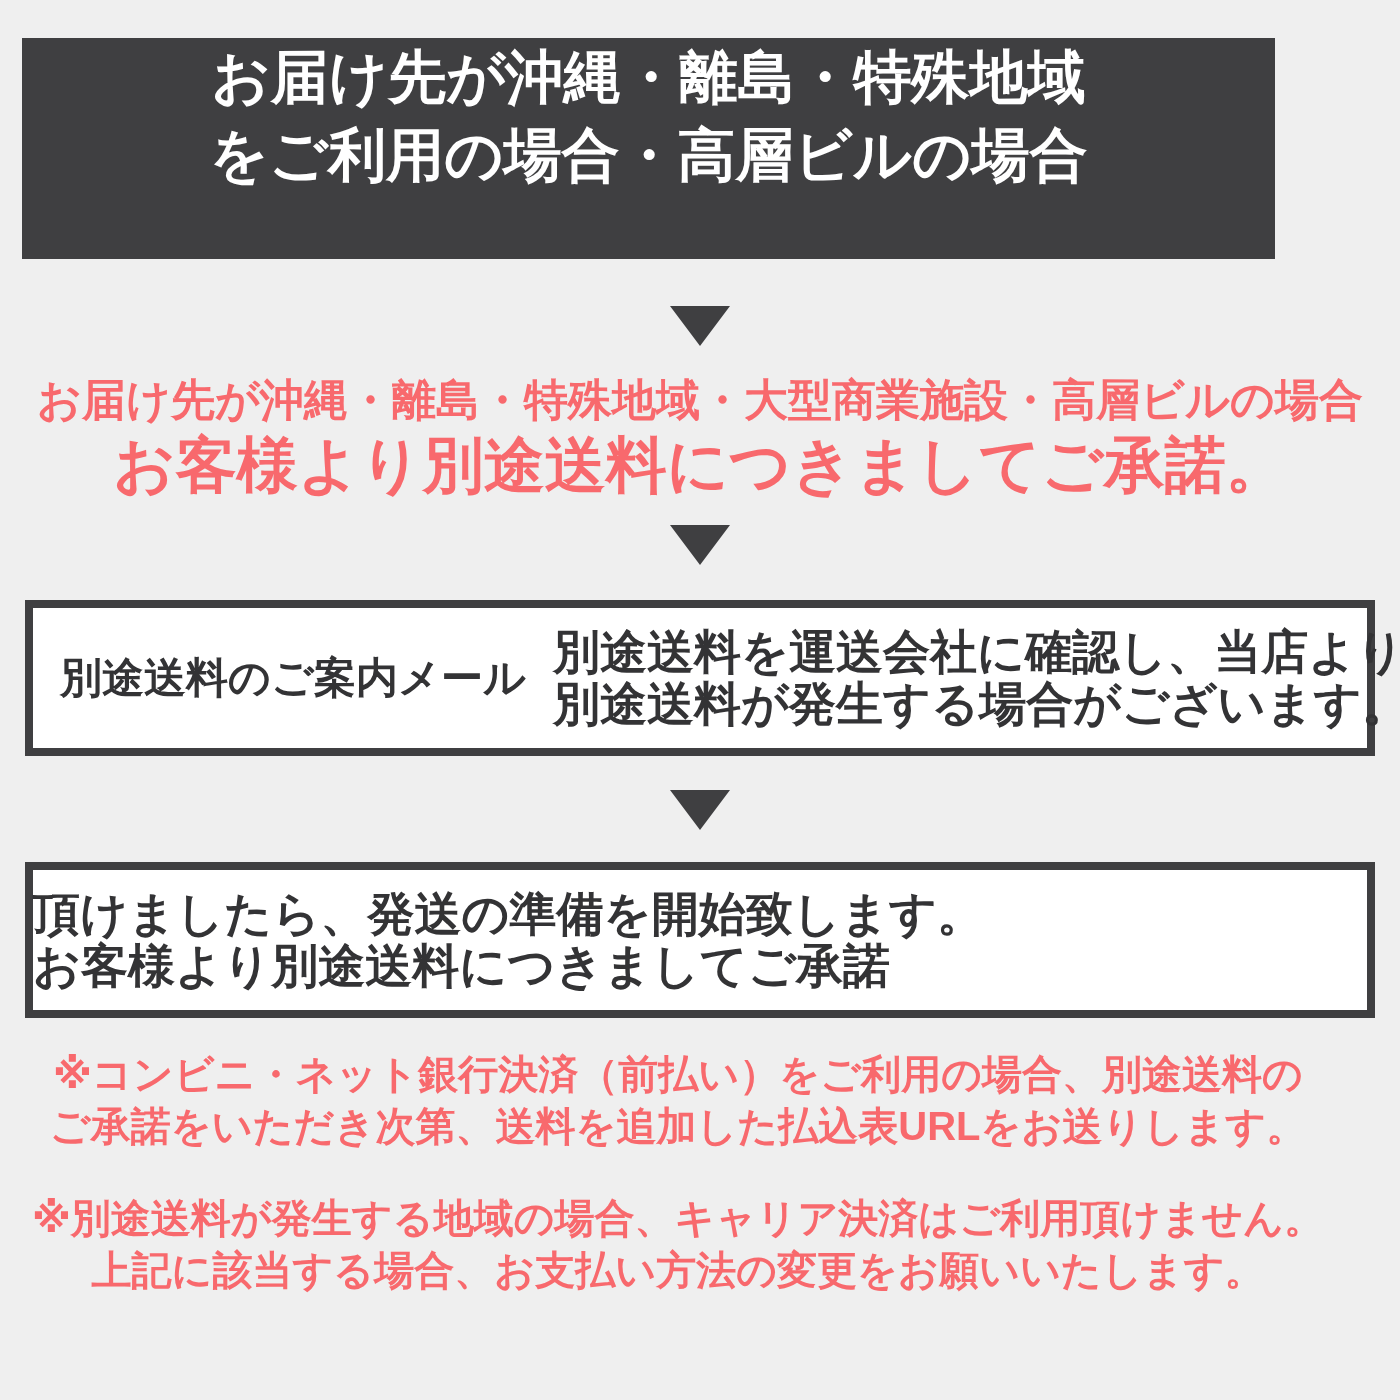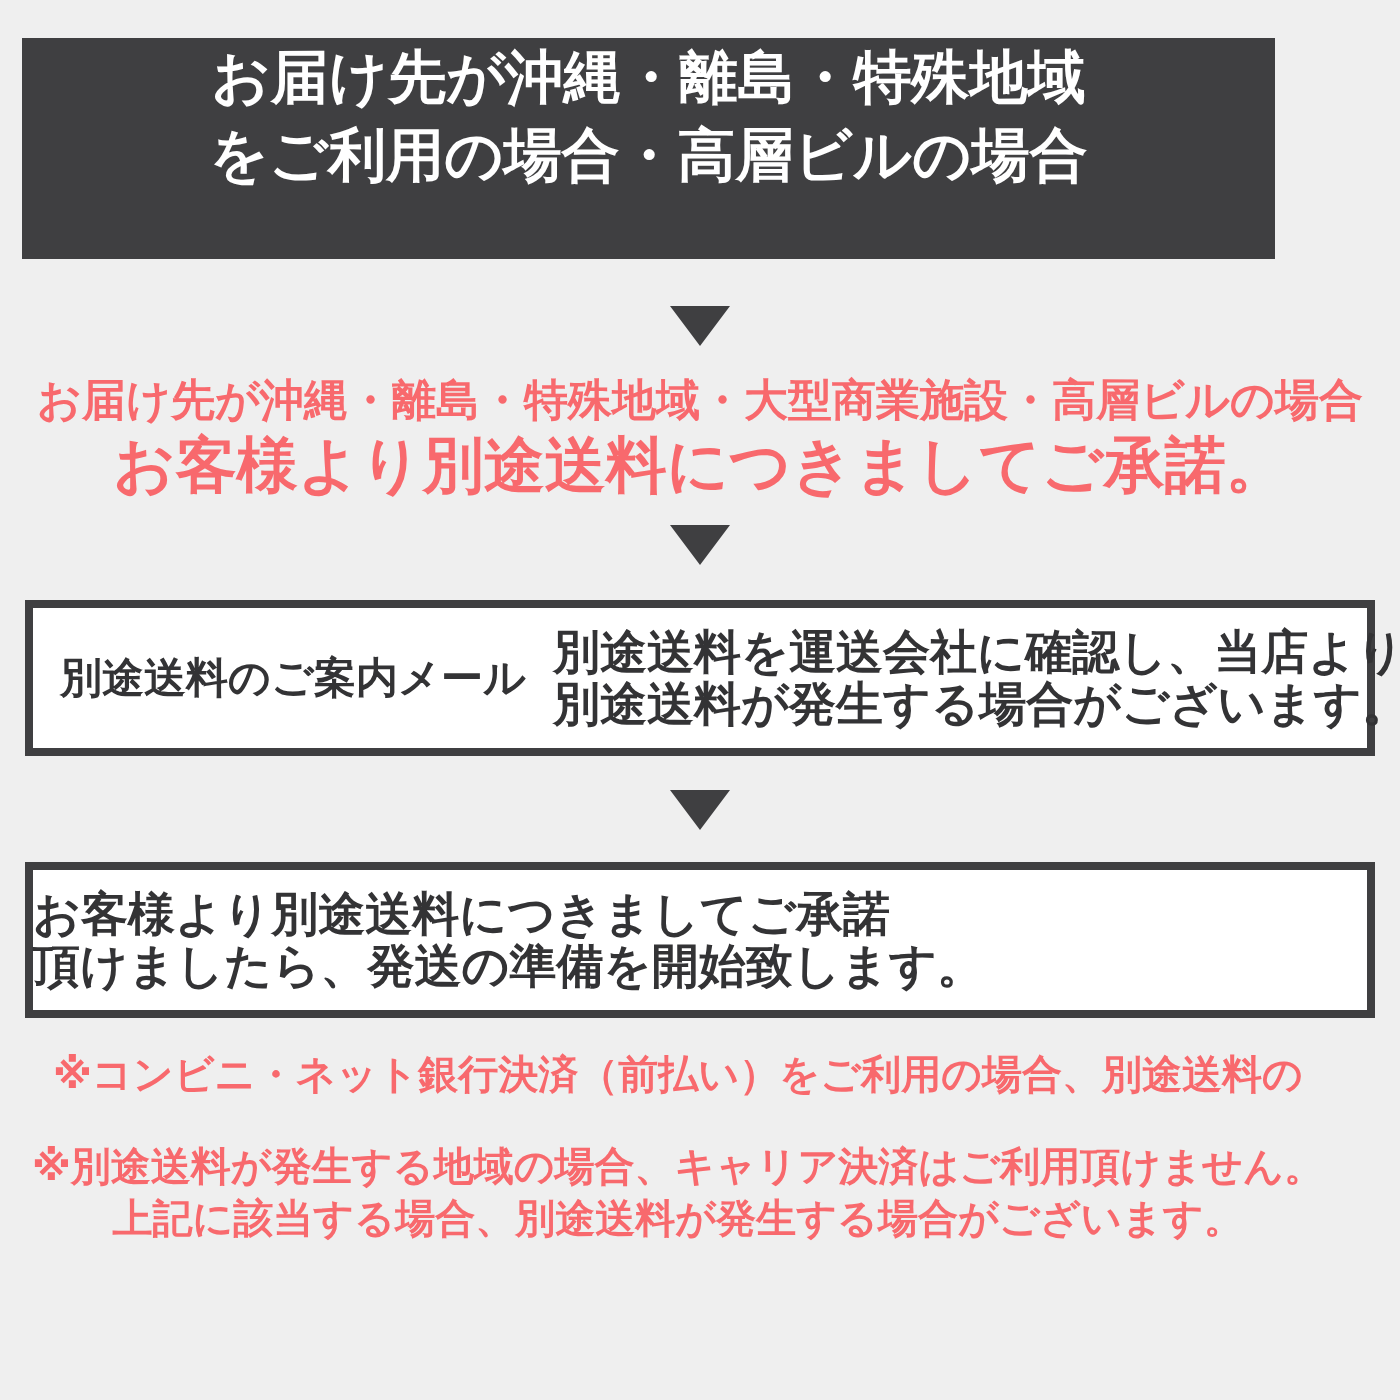--- a/index.html
+++ b/index.html
@@ -139,28 +139,29 @@
     <div class="step-desc">
       <div class="line">別途送料を運送会社に確認し、当店より</div>
       <div class="line">別途送料が発生する場合がございます。</div>
     </div>
   </section>
 
   <div class="arrow arrow-3"></div>
 
   <section class="step-box step-box-2">
     <div class="step-desc">
+      <div class="line">頂けましたら、発送の準備を開始致します。</div>
       <div class="line">お客様より別途送料につきましてご承諾</div>
-      <div class="line">頂けましたら、発送の準備を開始致します。</div>
     </div>
   </section>
 
   <section class="notes">
     <p class="note">
       <span class="line">※コンビニ・ネット銀行決済（前払い）をご利用の場合、別途送料の</span><br>
+      <span class="line">ご承諾をいただき次第、送料を追加した払込表URLをお送りします。</span>
     </p>
     <p class="note">
       <span class="line">※別途送料が発生する地域の場合、キャリア決済はご利用頂けません。</span><br>
-      <span class="line">上記に該当する場合、別途送料が発生する場合がございます。</span>
+      <span class="line">上記に該当する場合、お支払い方法の変更をお願いいたします。</span>
     </p>
   </section>
 
 </div>
 
 </body></html>

